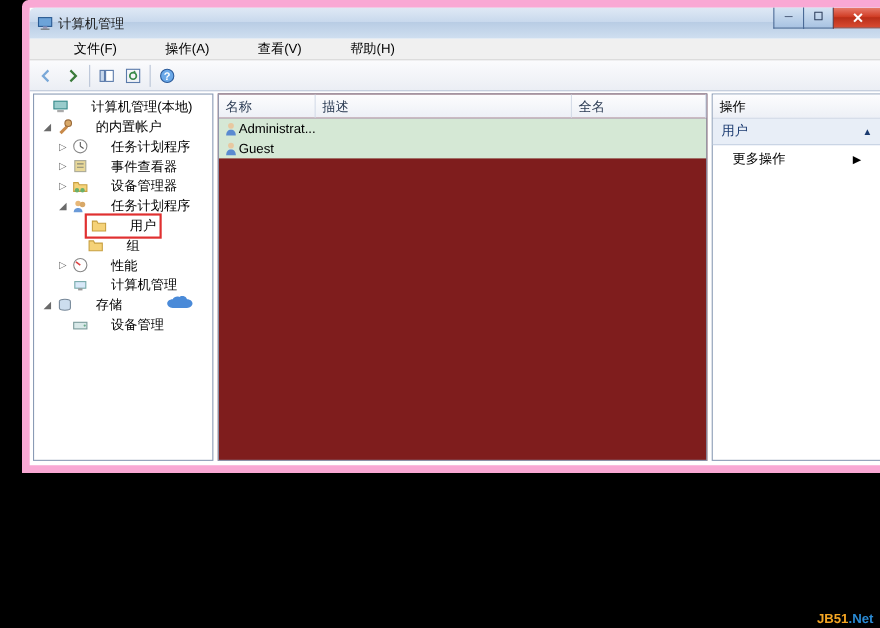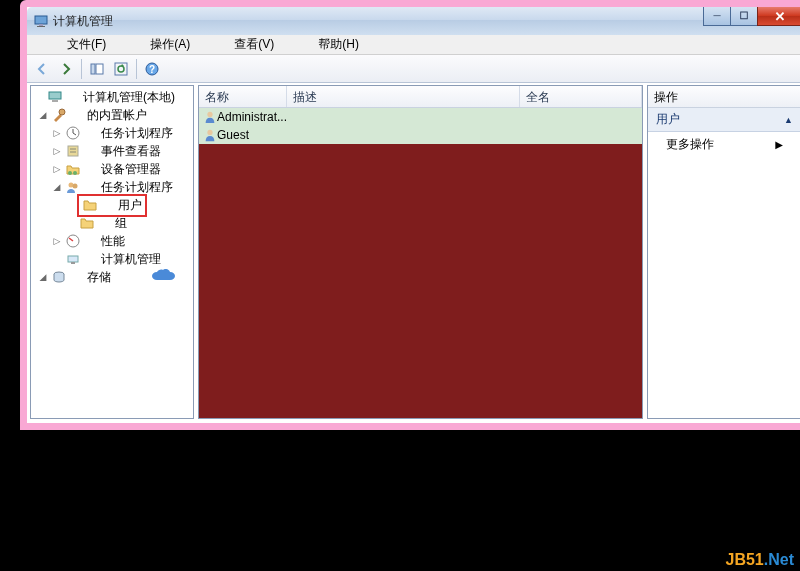--- a/index.html
+++ b/index.html
@@ -155,21 +155,21 @@
   padding: 4px 18px;
   display: flex; justify-content: space-between; align-items: center;
 }
 .arrow-up { font-size: 9px; color: #1a3a70;}
 .arrow-right { font-size: 10px;}
 
 .watermark {
   position: absolute;
   right: 6px; bottom: 2px;
   font-family: Arial, sans-serif;
-  font-size: 16px;
+  font-size: 12px;
   font-weight: bold;
   color: #fff;
 }
 .watermark .jb { color: #f5a623; }
 .watermark .net { color: #2a8ad4; }
 
 .cloud-icon { position: absolute; left:120px; }
 </style>
 </head>
 <body>
@@ -352,20 +352,30 @@
               <svg viewBox="0 0 16 16">
                 <ellipse cx="8" cy="5" rx="5" ry="2" fill="#cde" stroke="#789"></ellipse>
                 <path d="M3 5v6c0 1 2 2 5 2s5-1 5-2V5" fill="#cde" stroke="#789"></path>
               </svg>
             </span>
           <span class="label">存储</span>
           <span class="cloud-icon"><svg width="28" height="14" viewBox="0 0 28 14">
                 <path d="M6 11c-3 0-5-2-5-4s2-4 5-4c1-2 4-3 6-2 2-2 6-1 7 2 3 0 5 2 5 4s-2 4-5 4H6z" fill="#4a8ad8"></path>
               </svg></span>
         </div>
+        <div class="tree-row indent2">
+          <span class="expander"></span>
+          <span class="icon">
+              <svg viewBox="0 0 16 16">
+                <rect x="2" y="6" width="12" height="6" fill="#d8e8e8" stroke="#7a9a9a"></rect>
+                <circle cx="12" cy="9" r="1" fill="#6a8"></circle>
+              </svg>
+            </span>
+          <span class="label">设备管理</span>
+        </div>
       </div>
     </div>
 
     <div class="panel list-panel">
       <div class="list-header">
         <div class="list-col col-name">名称</div>
         <div class="list-col col-desc">描述</div>
         <div class="list-col col-full">全名</div>
       </div>
       <div class="list-body">

